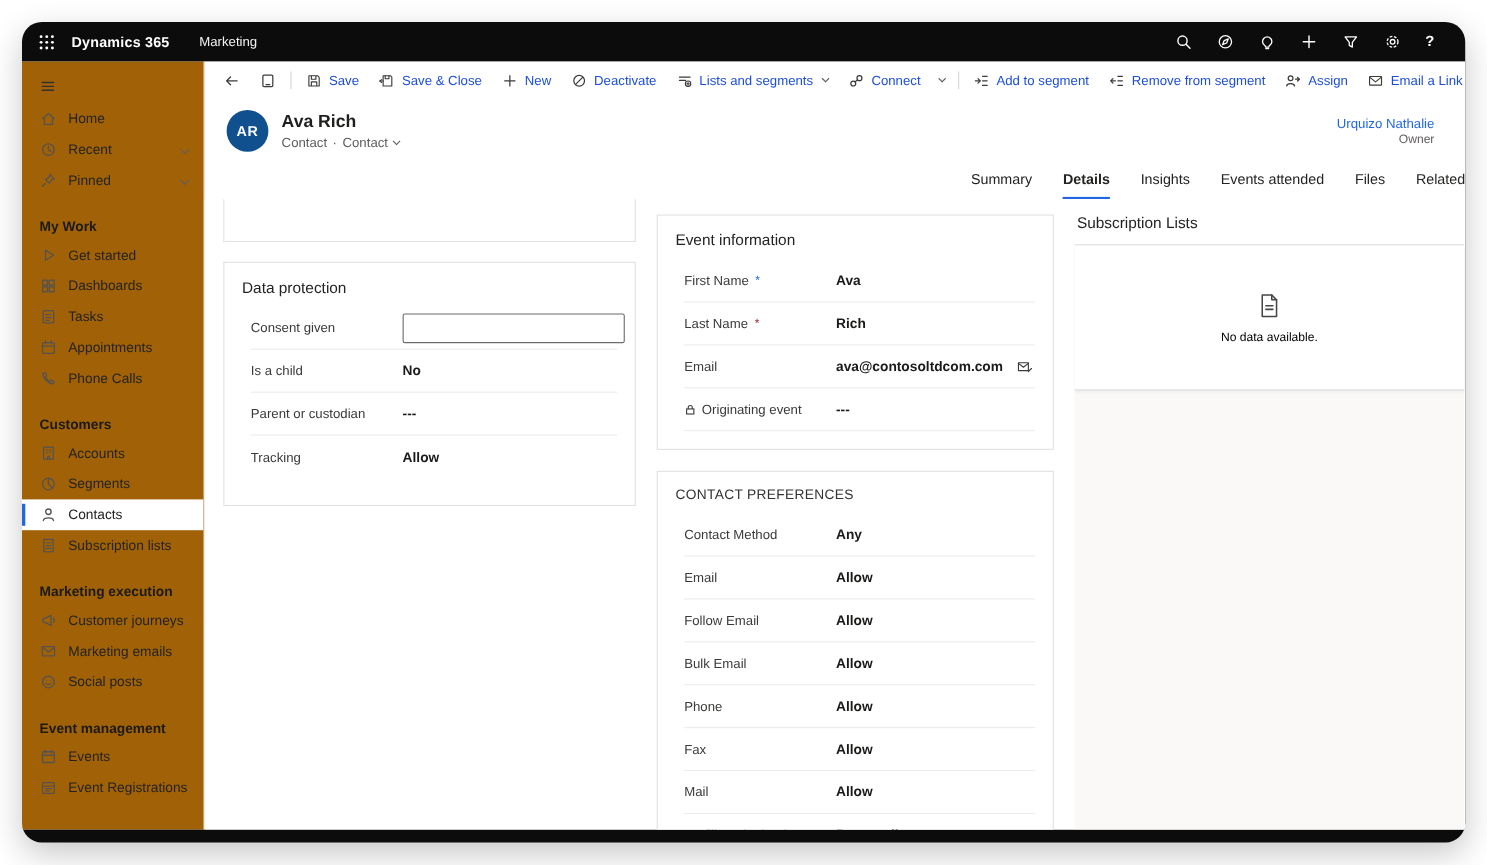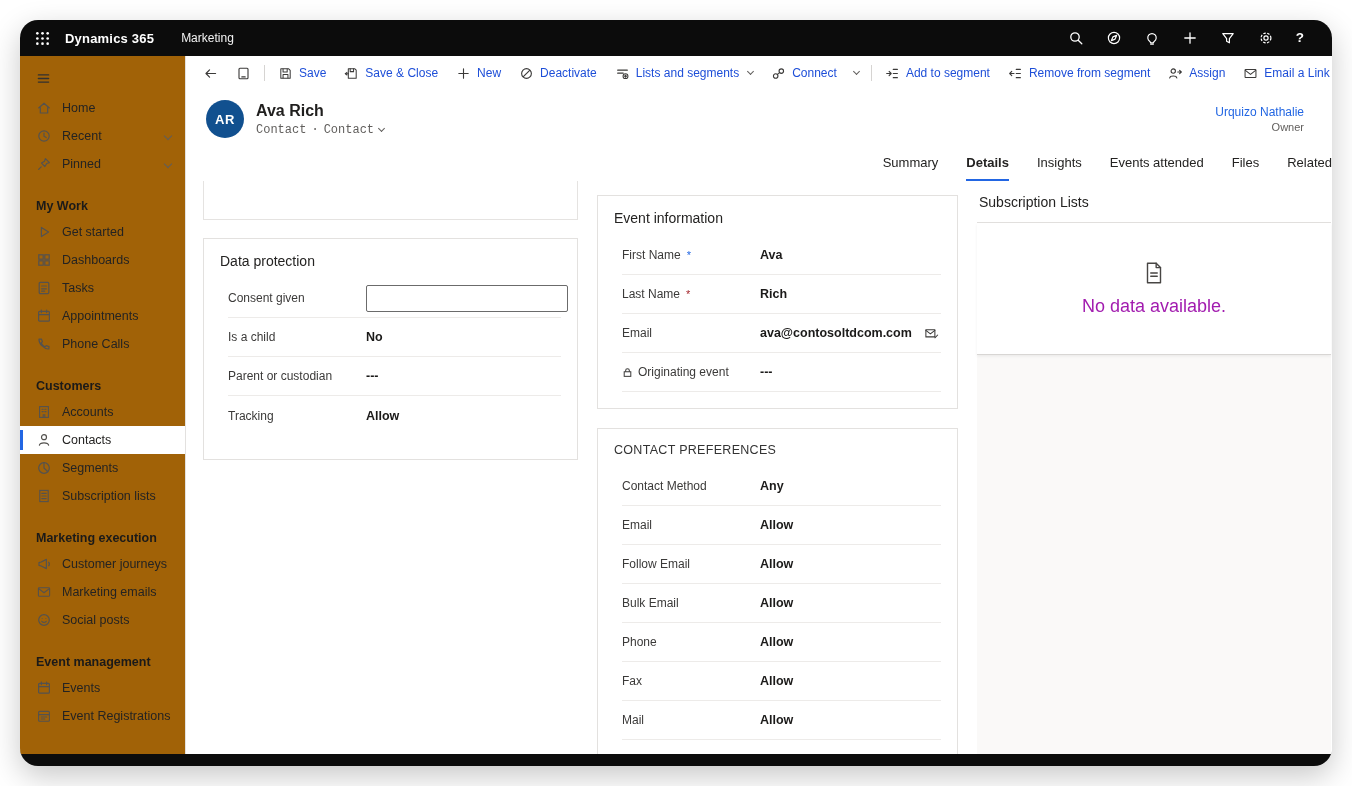--- a/index.html
+++ b/index.html
@@ -45,21 +45,21 @@
   .vdiv { width:1px; height:16px; background:#d6d4d2; margin:0 4px; flex:none; }
   .vdots { width:3px; height:3px; border-radius:50%; background:#3b3a39;
            box-shadow:0 5px 0 #3b3a39, 0 10px 0 #3b3a39; margin:-8px 10px 0 10px; cursor:pointer; }
 
   
   .rhead { height:58px; flex:none; display:flex; align-items:center; padding:0 28px 0 20px; }
   .avatar { width:38px; height:38px; border-radius:50%; background:#11508f; color:#fff; font-size:13px;
             font-weight:bold; display:flex; align-items:center; justify-content:center; letter-spacing:.5px; flex:none; }
   .rinfo { margin-left:12px; }
   .rname { font-size:16px; font-weight:600; color:#201f1e; }
-  .rsub { font-size:12px; color:#605e5c; margin-top:3px; display:flex; align-items:center; gap:5px; cursor:pointer;font-family:Liberation Mono, monospace; }
+  .rsub { font-size:12px; color:#605e5c; margin-top:3px; display:flex; align-items:center; gap:5px; cursor:pointer; }
   .rsub .chev { width:5px; height:5px; margin-top:-3px; }
   .rowner { margin-left:auto; text-align:right; }
   .oname { color:#2266E3; font-size:12px; cursor:pointer; }
   .olabel { color:#605e5c; font-size:11px; margin-top:2px; }
 
   
   .tabs { height:33px; flex:none; display:flex; align-items:flex-end; gap:28px; padding-left:22px;justify-content:flex-end; }
   .tab { font-size:13px; color:#242322; padding-bottom:9px; border-bottom:2.5px solid transparent; cursor:pointer; }
   .tab.active { font-weight:bold; border-bottom-color:#2266E3; }
 
@@ -96,21 +96,21 @@
   .opt .check { position:absolute; left:5px; top:0; font-size:10px; }
 
   
   .sub-head { display:flex; align-items:center; padding:13px 2px 12px 2px; font-size:14px; color:#242322; }
   .sub-card { background:#fff; border-top:1px solid #e1dfdd; border-bottom:1px solid #d8d6d4; height:133px;
               position:relative; display:flex; flex-direction:column; align-items:center; justify-content:center;
               gap:10px; box-shadow:0 1.5px 3px rgba(0,0,0,.06); }
   .sub-dots { position:absolute; top:8px; right:12px; }
   .sub-dots .vdots { margin:0; box-shadow:0 4.5px 0 #605e5c, 0 9px 0 #605e5c; background:#605e5c; }
   .docic { width:26px; height:26px; color:#484644; }
-  .nodata { font-size:18px; color:#a21caf; }
+  .nodata { font-size:11px; color:#000000; }
   .col3-filler { flex:1; background:#faf9f8; }
 </style>
 </head>
 <body>
 
 <div class="window">
 
   <header class="topbar">
     <span class="waffle">
       <svg viewBox="0 0 16 16">
@@ -258,37 +258,37 @@
       <div class="ssec">Customers</div>
       <div class="snav-item">
         <span class="sic">
             <svg viewBox="0 0 16 16" fill="none" stroke="currentColor" stroke-width="1.1" stroke-linecap="round">
               <rect x="3.6" y="2.6" width="8.8" height="10.8"></rect>
               <path d="M6 5.2h1.2M8.8 5.2H10M6 7.6h1.2M8.8 7.6H10M7.2 13.4v-2.6h1.6v2.6"></path>
             </svg>
           </span>
         <span>Accounts</span>
       </div>
+      <div class="snav-item">
+        <span class="sic">
+            <svg viewBox="0 0 16 16" fill="none" stroke="currentColor" stroke-width="1.2" stroke-linecap="round">
+              <circle cx="8" cy="8" r="5.3"></circle>
+              <path d="M8 2.7V8l3.8 3.7"></path>
+            </svg>
+          </span>
+        <span>Segments</span>
+      </div>
       <div class="snav-item sel">
         <span class="sic">
             <svg viewBox="0 0 16 16" fill="none" stroke="currentColor" stroke-width="1.2" stroke-linecap="round">
               <circle cx="8" cy="5.2" r="2.5"></circle>
               <path d="M3.4 13.2c.5-3.2 8.7-3.2 9.2 0"></path>
             </svg>
           </span>
         <span>Contacts</span>
-      </div>
-      <div class="snav-item">
-        <span class="sic">
-            <svg viewBox="0 0 16 16" fill="none" stroke="currentColor" stroke-width="1.2" stroke-linecap="round">
-              <circle cx="8" cy="8" r="5.3"></circle>
-              <path d="M8 2.7V8l3.8 3.7"></path>
-            </svg>
-          </span>
-        <span>Segments</span>
       </div>
       <div class="snav-item">
         <span class="sic">
             <svg viewBox="0 0 16 16" fill="none" stroke="currentColor" stroke-width="1.1" stroke-linecap="round">
               <rect x="3.8" y="2.4" width="8.4" height="11.2"></rect>
               <path d="M5.8 5.4h4.4M5.8 8h4.4M5.8 10.6h4.4"></path>
             </svg>
           </span>
         <span>Subscription lists</span>
       </div>

